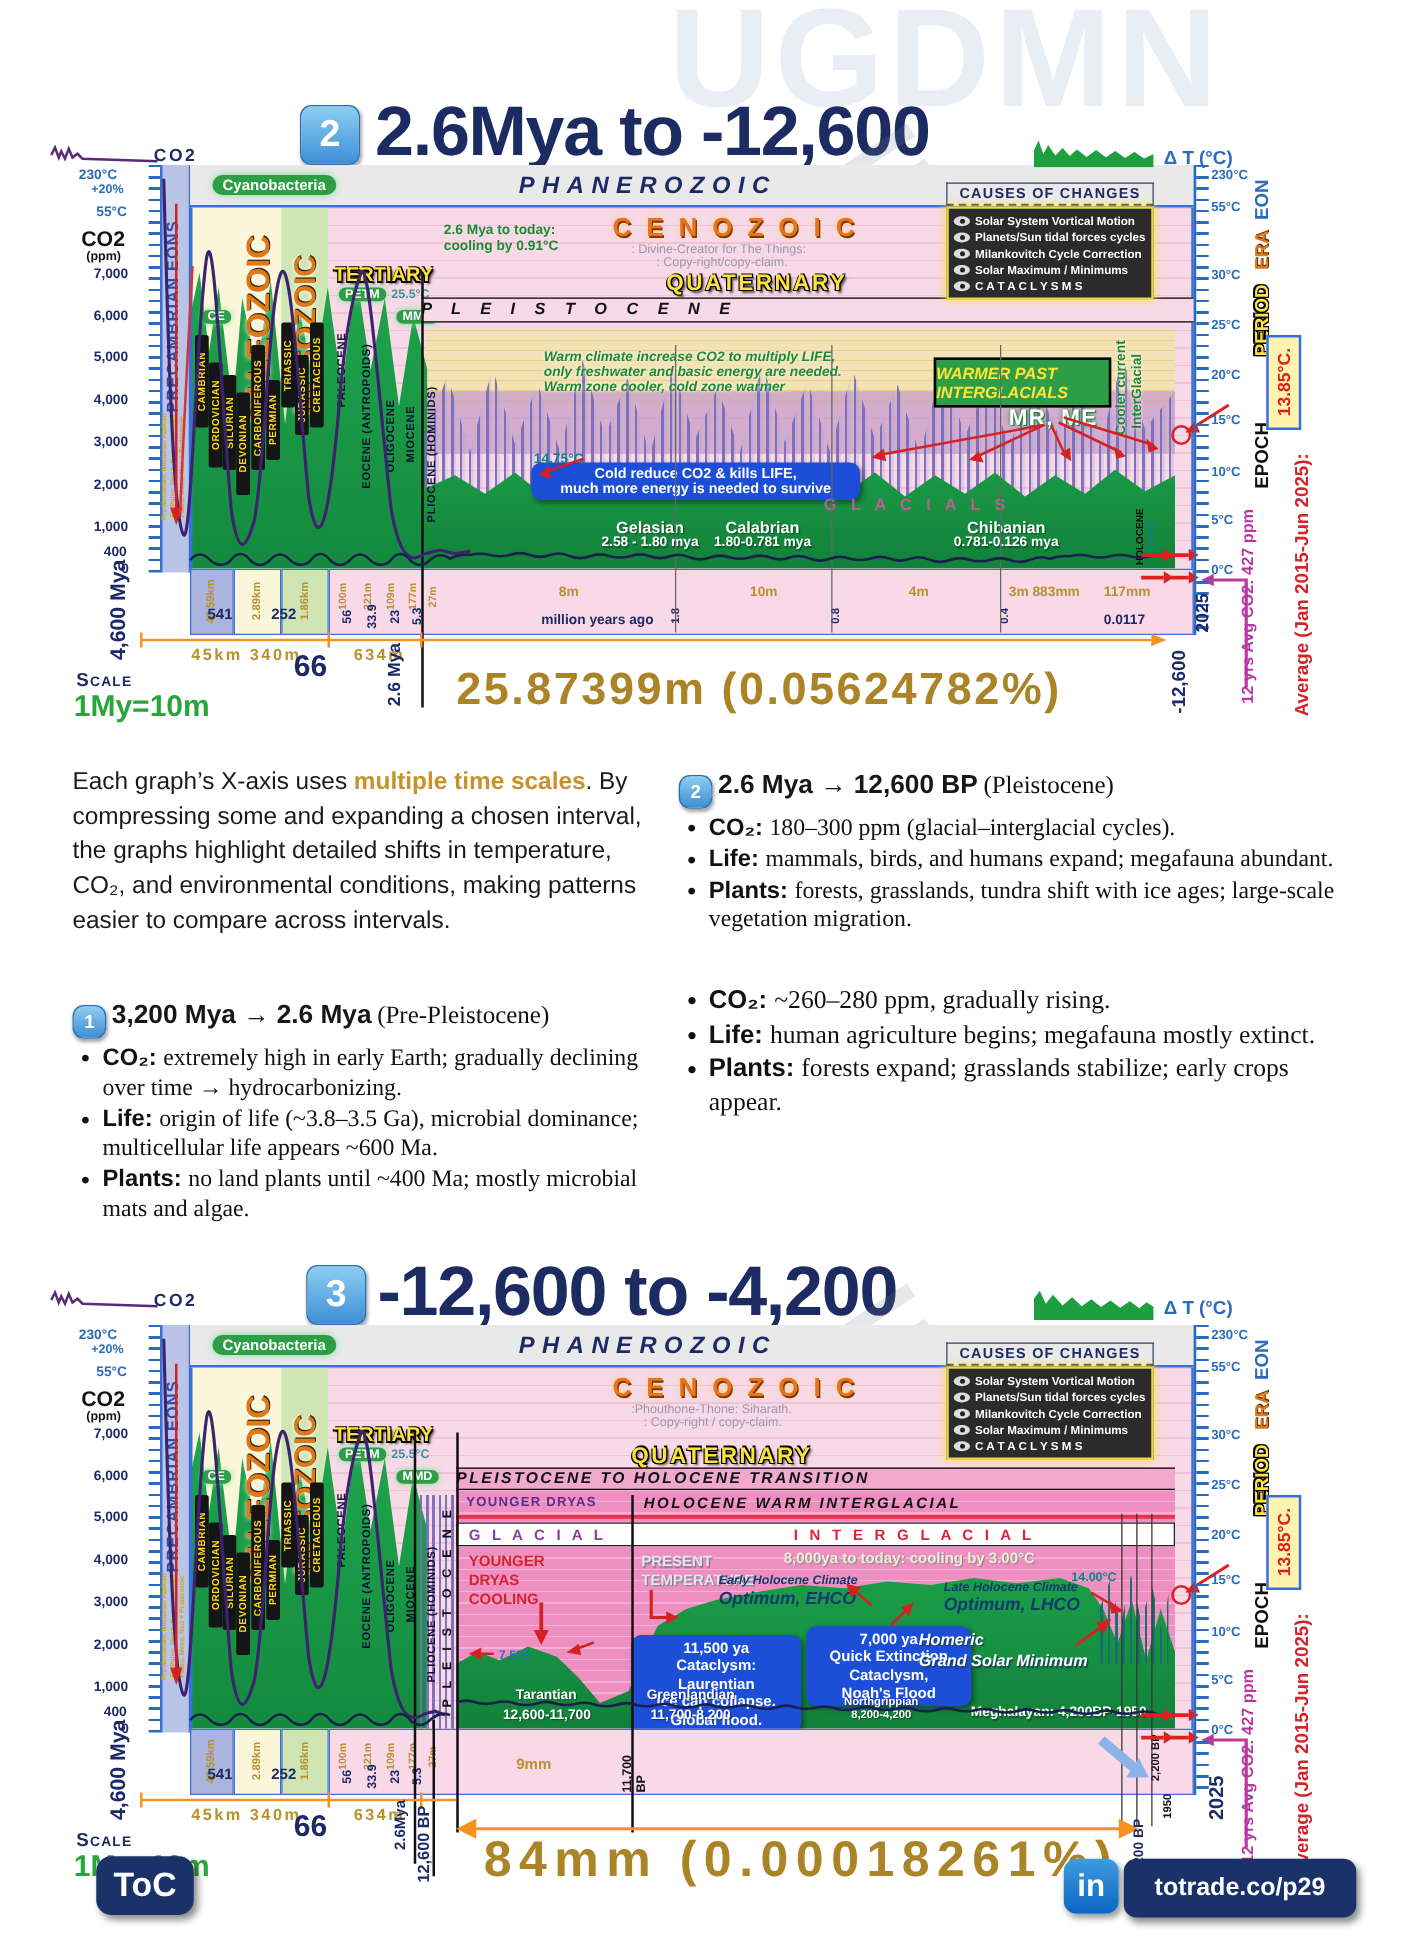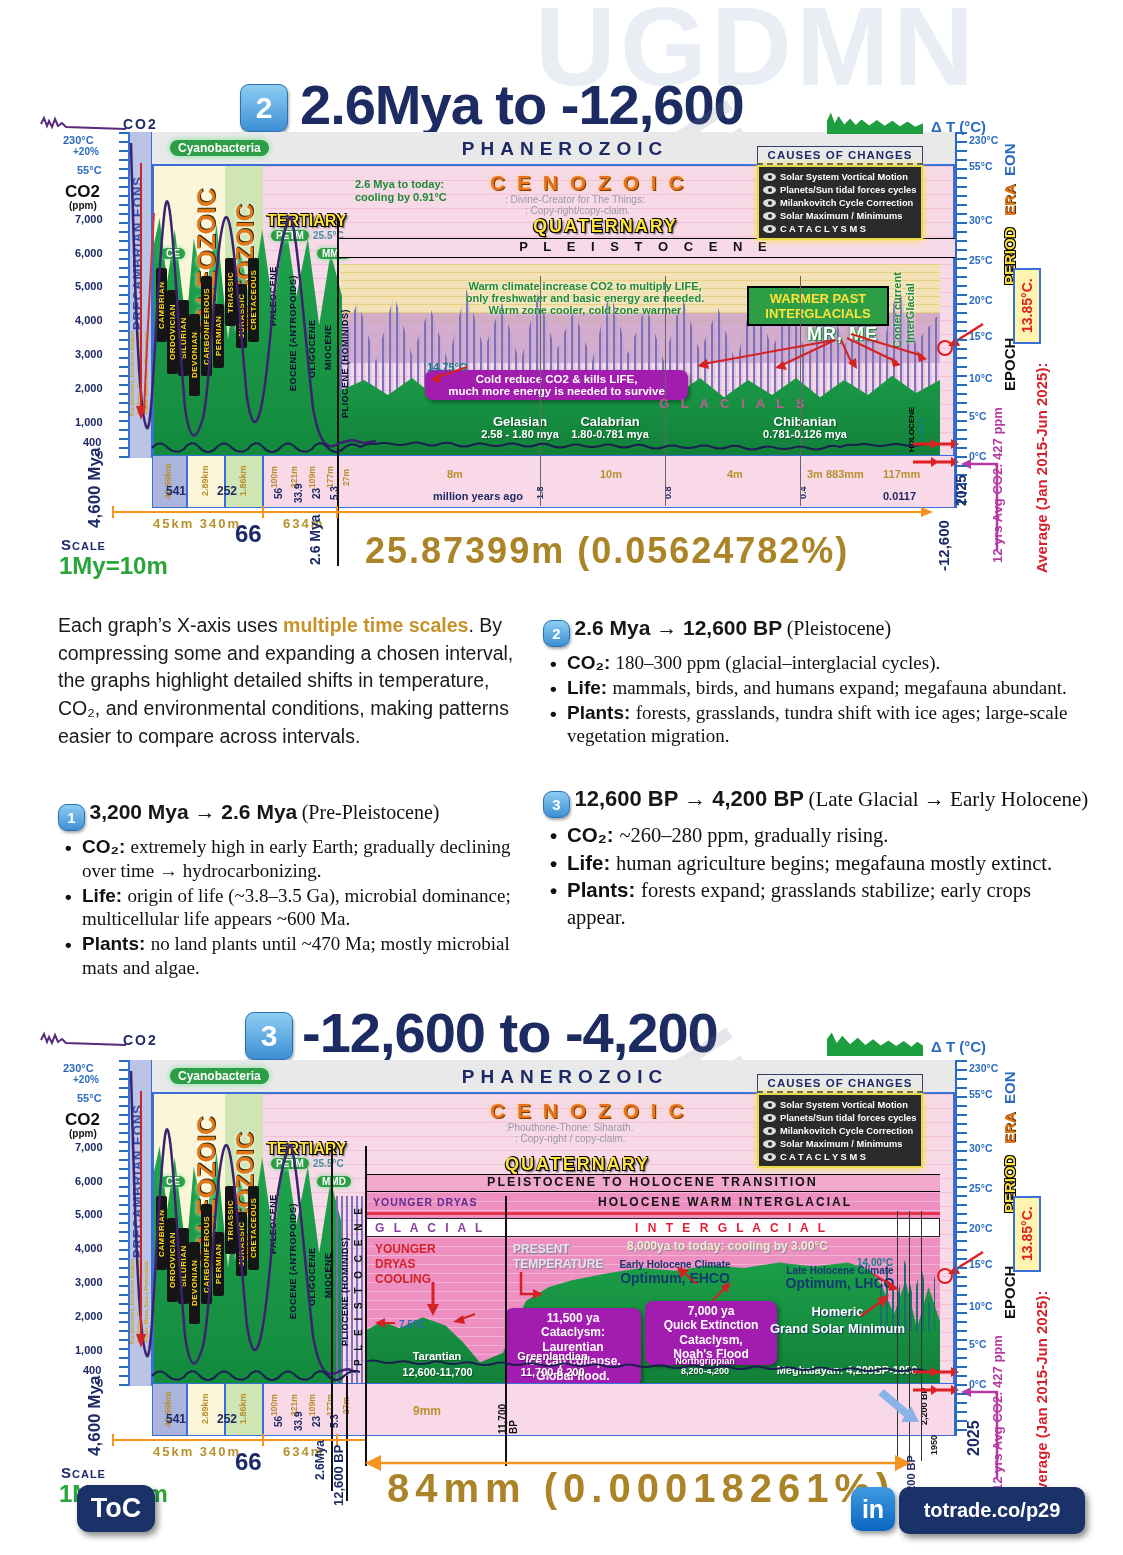--- a/index.html
+++ b/index.html
@@ -8,40 +8,40 @@
   .abs{position:absolute;}
   .b{font-weight:bold;}
   .nv{color:#1d2a66;}
   .blu{color:#2a6bbf;}
   .gold{color:#b8912f;}
   .grn{color:#1f8a35;}
   .red{color:#d4232a;}
   .mag{color:#b83aa0;}
   .tea{color:#12808a;}
   .wht{color:#fff;}
-  .ctr{text-align:center;}
+  .ctr{font-style:italic;}
   .vt{writing-mode:vertical-rl;transform:rotate(180deg);display:flex;align-items:center;justify-content:center;}
   .wm{color:#e9eef5;font-weight:bold;letter-spacing:4px;}
   .diagwm{color:rgba(110,120,145,.18);font-weight:bold;transform:rotate(-33deg);pointer-events:none;}
   .chart{position:absolute;left:35px;width:1075px;height:475px;}
   .frame{position:absolute;left:117px;top:14px;width:803px;height:376px;border:2px solid #3a6fd8;box-sizing:border-box;}
   .grayhead{position:absolute;left:117px;top:14px;width:803px;height:34px;background:#e9e9e9;border-bottom:2px solid #3a6fd8;box-sizing:border-box;}
   .pill{background:#2e9e46;color:#fff;font-weight:bold;border-radius:10px;padding:1px 8px;box-shadow:0 0 6px #7fe09a;font-size:12px;}
   .pills{background:#2e9e46;color:#fff;font-weight:bold;border-radius:8px;padding:0 5px;box-shadow:0 0 5px #7fe09a;font-size:10px;}
   .period{writing-mode:vertical-rl;transform:rotate(180deg);background:#151515;color:#ffd91e;font-weight:bold;font-size:8px;padding:2px 1px;border-radius:2px;letter-spacing:.5px;display:flex;align-items:center;justify-content:center;}
   .epoch{writing-mode:vertical-rl;transform:rotate(180deg);color:#0d1030;font-weight:bold;font-size:9px;letter-spacing:.5px;display:flex;align-items:center;}
   .era{font-weight:bold;color:#e07818;text-shadow:1px 1px 0 #3a2a00,0 0 4px #fff;}
   .tick-strip{background:repeating-linear-gradient(180deg,#2a6bbf 0 2px,transparent 2px 9px);}
   .causes{position:absolute;left:722px;top:28px;width:166px;}
   .causes .hd{background:#e9e9e9;border:1px solid #33406e;color:#1d2a66;font-weight:bold;font-size:11.5px;letter-spacing:1px;text-align:center;padding:2px 0;border-bottom:2px dashed #1d2a66;}
   .causes .bd{background:#2b2b2b;border:2px solid #e6d84a;box-shadow:0 0 7px #ffe23a;padding:3px 4px;}
   .causes .row{display:flex;align-items:center;gap:4px;color:#fff;font-weight:bold;font-size:9.3px;padding:1.5px 0;}
   .eye{width:13px;height:8px;background:#ddd;border-radius:50%;position:relative;flex:0 0 13px;}
   .eye:after{content:"";position:absolute;left:4.5px;top:2px;width:4px;height:4px;border-radius:50%;background:#222;}
-  .redban{background:#a21caf;color:#fff;font-weight:bold;border-radius:8px;text-align:center;box-shadow:2px 2px 4px rgba(0,0,0,.4);}
+  .redban{background:#1d4ed8;color:#fff;font-weight:bold;border-radius:8px;text-align:center;box-shadow:2px 2px 4px rgba(0,0,0,.4);}
   .stage{color:#fff;font-weight:bold;text-align:center;text-shadow:1px 1px 1px rgba(0,0,0,.4);}
   .badge{display:inline-flex;align-items:center;justify-content:center;background:linear-gradient(180deg,#8ecdf2,#3d8fd4);border:1px solid #2b6fb0;border-radius:9px;color:#fff;font-weight:bold;box-shadow:1px 2px 3px rgba(0,0,0,.35);}
   .h-title{font-weight:bold;color:#1d2b63;letter-spacing:-1px;}
   .bullet{position:relative;padding-left:24px;margin:1px 0;}
   .b-dot{position:absolute;left:7px;top:1px;font-weight:bold;}
   .b-label{font-weight:bold;font-family:"Liberation Sans",sans-serif;}
   .b-text{font-family:"Liberation Serif",serif;}
   .blkttl{font-weight:bold;font-size:21px;color:#171717;}
   .blksub{font-family:"Liberation Serif",serif;font-size:20px;}
   .navybtn{background:#1b3268;color:#fff;font-weight:bold;display:flex;align-items:center;justify-content:center;border-radius:12px;box-shadow:3px 4px 6px rgba(0,0,0,.45);cursor:pointer;}
@@ -306,40 +306,35 @@
   </div>
 
   <div class="abs" style="left:58px;top:800px;width:468px;">
     <div style="margin-bottom:4px;">
       <span class="badge" style="width:25px;height:25px;font-size:15px;vertical-align:-4px;">1</span>
       <span class="blkttl">3,200 Mya → 2.6 Mya</span>
       <span class="blksub">(Pre-Pleistocene)</span>
     </div>
     <div class="bullet" style="font-size:19px;line-height:1.25;"><span class="b-dot">•</span><span class="b-label">CO₂:</span> <span class="b-text">extremely high in early Earth; gradually declining over time → hydrocarbonizing.</span></div>
     <div class="bullet" style="font-size:19px;line-height:1.25;"><span class="b-dot">•</span><span class="b-label">Life:</span> <span class="b-text">origin of life (~3.8–3.5 Ga), microbial dominance; multicellular life appears ~600 Ma.</span></div>
-    <div class="bullet" style="font-size:19px;line-height:1.25;"><span class="b-dot">•</span><span class="b-label">Plants:</span> <span class="b-text">no land plants until ~470 Ma; mostly microbial mats and algae.</span></div>
+    <div class="bullet" style="font-size:19px;line-height:1.25;"><span class="b-dot">•</span><span class="b-label">Plants:</span> <span class="b-text">no land plants until ~400 Ma; mostly microbial mats and algae.</span></div>
   </div>
 
   <div class="abs" style="left:543px;top:616px;width:548px;">
     <div style="margin-bottom:4px;">
       <span class="badge" style="width:25px;height:25px;font-size:15px;vertical-align:-4px;">2</span>
       <span class="blkttl">2.6 Mya → 12,600 BP</span>
       <span class="blksub">(Pleistocene)</span>
     </div>
     <div class="bullet" style="font-size:19px;line-height:1.25;"><span class="b-dot">•</span><span class="b-label">CO₂:</span> <span class="b-text">180–300 ppm (glacial–interglacial cycles).</span></div>
     <div class="bullet" style="font-size:19px;line-height:1.25;"><span class="b-dot">•</span><span class="b-label">Life:</span> <span class="b-text">mammals, birds, and humans expand; megafauna abundant.</span></div>
     <div class="bullet" style="font-size:19px;line-height:1.25;"><span class="b-dot">•</span><span class="b-label">Plants:</span> <span class="b-text">forests, grasslands, tundra shift with ice ages; large-scale vegetation migration.</span></div>
   </div>
 
   <div class="abs" style="left:543px;top:786px;width:548px;">
-    <div style="margin-bottom:4px;">
-      <span class="badge" style="width:25px;height:25px;font-size:15px;vertical-align:-4px;">3</span>
-      <span class="blkttl" style="font-size:22px;">12,600 BP → 4,200 BP</span>
-      <span class="blksub" style="font-size:21px;">(Late Glacial → Early Holocene)</span>
-    </div>
     <div class="bullet" style="font-size:20.5px;line-height:1.3;"><span class="b-dot">•</span><span class="b-label">CO₂:</span> <span class="b-text">~260–280 ppm, gradually rising.</span></div>
     <div class="bullet" style="font-size:20.5px;line-height:1.3;"><span class="b-dot">•</span><span class="b-label">Life:</span> <span class="b-text">human agriculture begins; megafauna mostly extinct.</span></div>
     <div class="bullet" style="font-size:20.5px;line-height:1.3;"><span class="b-dot">•</span><span class="b-label">Plants:</span> <span class="b-text">forests expand; grasslands stabilize; early crops appear.</span></div>
   </div>
 
   <div class="abs badge" style="left:245px;top:1012px;width:46px;height:46px;font-size:30px;">3</div>
   <div class="abs h-title" style="left:302px;top:1000px;font-size:56px;">-12,600 to -4,200</div>
 
   <div class="chart" id="p3" style="top:1046px;">
     <div class="abs diagwm" style="left:230px;top:90px;font-size:110px;">TOTRADE</div>

